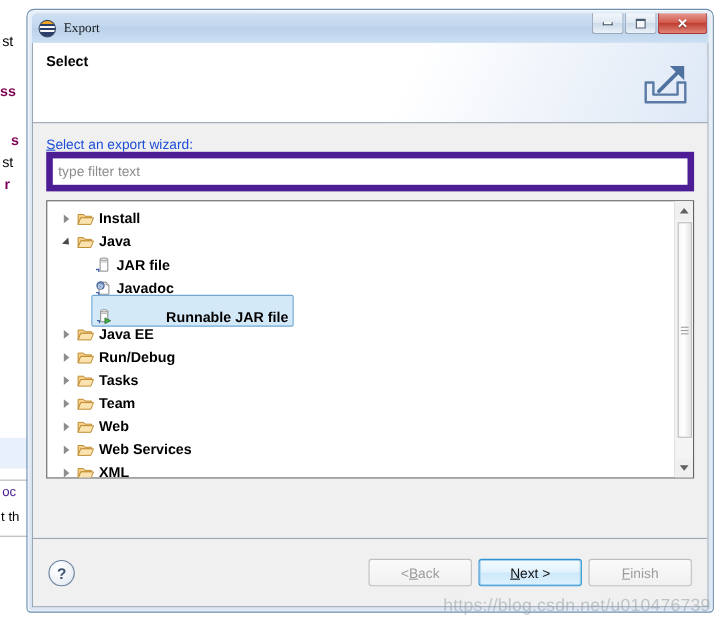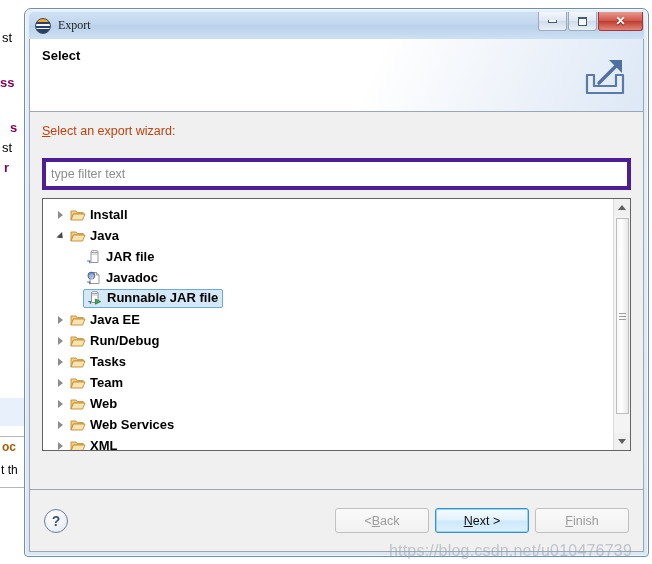--- a/index.html
+++ b/index.html
@@ -17,21 +17,21 @@
   }
   .bg-code {
     position: absolute;
     font-family: "Liberation Sans", sans-serif;
     font-size: 13px;
     white-space: nowrap;
     user-select: none;
   }
   .bg-black { color: #000000; }
   .bg-keyword { color: #7f0055; font-weight: bold; }
-  .bg-gray { color: #a16207; font-weight: bold; }
+  .bg-gray { color: #4c1d95; }
   .bg-band {
     position: absolute;
     left: 0; width: 30px;
     background: #e8f0fb;
   }
   .bg-rule {
     position: absolute; left: 0; width: 30px;
     height: 1px; background: #b6b6b6;
   }
 
@@ -125,26 +125,26 @@
     width: 52px; height: 48px;
   }
 
   
   #content {
     flex: 1;
     padding: 12px 12px 0 12px;
     background: #f0f0f0;
     display: flex; flex-direction: column;
   }
-  #tree-label { font-size: 12.5px; color: #c2410c; margin-bottom: 20px; }
+  #tree-label { font-size: 12.5px; color: #1d4ed8; margin-bottom: 0; }
   #tree-label .mn { text-decoration: underline; }
 
   #filter-input {
     height: 22px;
-    border: 4px solid #4c1d95;
+    border: 6px solid #4c1d95;
     background: #ffffff;
     font-size: 12.5px;
     color: #8c8c8c;
     padding: 12px 5px;
     display: flex; align-items: center;
     margin-bottom: 8px;
   }
 
   #tree-panel {
     height: 253px;
@@ -186,22 +186,23 @@
     width: 20px; flex: 0 0 20px;
     display: flex; align-items: center; justify-content: center;
   }
   .tree-text { margin-left: 2px; font-weight: bold; }
   .tree-row.selected .sel-wrap {
     background: #d4e9f7;
     border: 1px solid #6fa8d4;
     border-radius: 2px;
     padding: 0px 4px 0px 1px;
     margin-left: -1px;
-    display: flex; align-items: flex-start;
-    height: 19px;
+    display: flex; align-items: flex-end;
+    height: 29px;
+    gap: 44px;
   }
   .sel-wrap { display: flex; align-items: center; }
 
   
   #tree-scroll {
     width: 17px; flex: 0 0 17px;
     border-left: 1px solid #dcdcdc;
     background: #f4f4f4;
     display: flex; flex-direction: column;
     align-items: center;
@@ -259,21 +260,21 @@
     border: 1px solid #2f93d4;
     box-shadow: 0 0 0 1px #9fd2f0 inset;
     background: linear-gradient(to bottom,#f4fbff 0%,#e3f2fd 48%,#cde9fb 52%,#ddf1fe 100%);
     font-weight: normal;
   }
   .btn .mn { text-decoration: underline; }
 
   
   #watermark {
     position: absolute;
-    right: 20px; bottom: 4px;
+    right: 6px; bottom: 4px;
     font-size: 16px;
     color: rgba(150,160,170,0.55);
     letter-spacing: 0.2px;
     user-select: none;
     white-space: nowrap;
   }
 </style>
 </head>
 <body>
 

